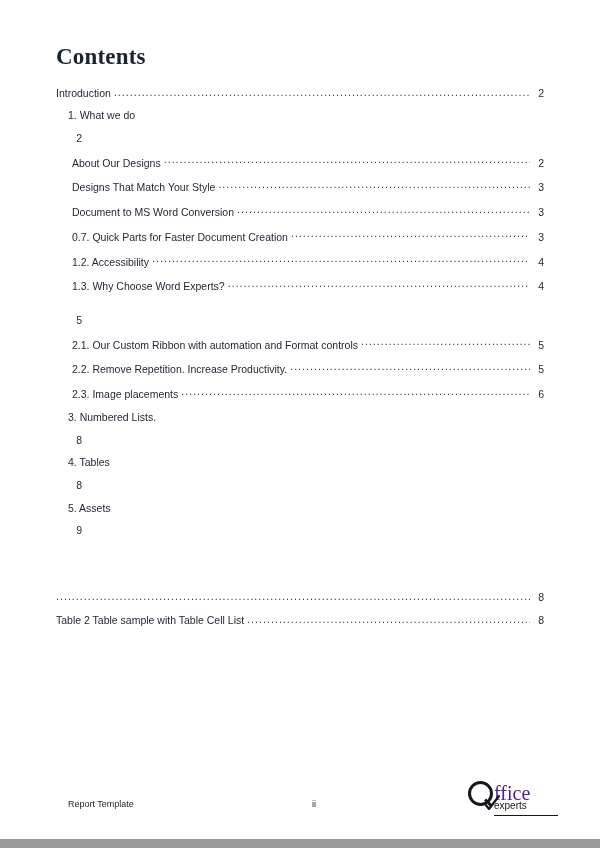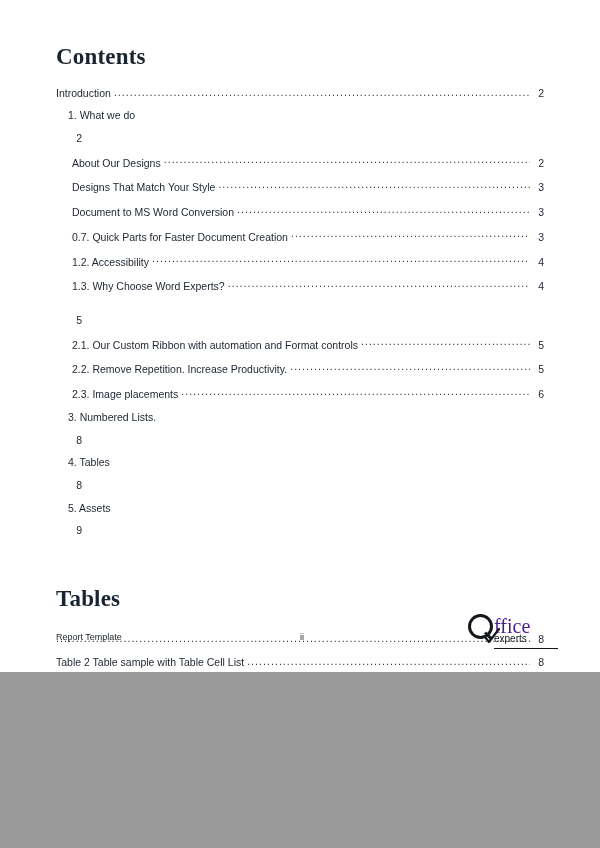--- a/index.html
+++ b/index.html
@@ -9,21 +9,21 @@
   }
   body {
     width: 600px;
     height: 848px;
     font-family: "Liberation Sans", sans-serif;
     overflow: hidden;
   }
   .page {
     position: relative;
     width: 600px;
-    height: 672px;
+    height: 839px;
     background: #ffffff;
     box-sizing: border-box;
   }
   .page-inner {
     position: absolute;
     left: 56px;
     right: 56px;
     top: 44px;
     bottom: 40px;
   }
@@ -85,21 +85,21 @@
 
   
   .lvl0 { margin-left: 0px; align-items: flex-end; }
   .lvl1 { margin-left: 12px; flex-direction: column; }
   .lvl2 { margin-left: 16px; }
   .lvl3 { margin-left: 16px; }
 
   
   .footer {
     position: absolute;
-    left: 56px;
+    left: 68px;
     right: 40px;
     bottom: 22px;
     height: 34px;
   }
   .footer-text {
     position: absolute;
     left: 0;
     bottom: 8px;
     font-size: 9px;
     color: #20272f;
@@ -250,21 +250,20 @@
           <span class="pg">8</span>
         </div>
         <div class="toc-row lvl1">
           <span class="label">5. Assets</span>
           <span class="leader"></span>
           <span class="pg">9</span>
         </div>
       </div>
 
     <div class="tables-block">
-      <h1 class="section-title">Tables</h1>
       <div class="toc-list" id="tables-list">
           <div class="toc-row lvl0">
             <span class="leader"></span>
             <span class="pg">8</span>
           </div>
           <div class="toc-row lvl0">
             <span class="label">Table 2 Table sample with Table Cell List</span>
             <span class="leader"></span>
             <span class="pg">8</span>
           </div>

